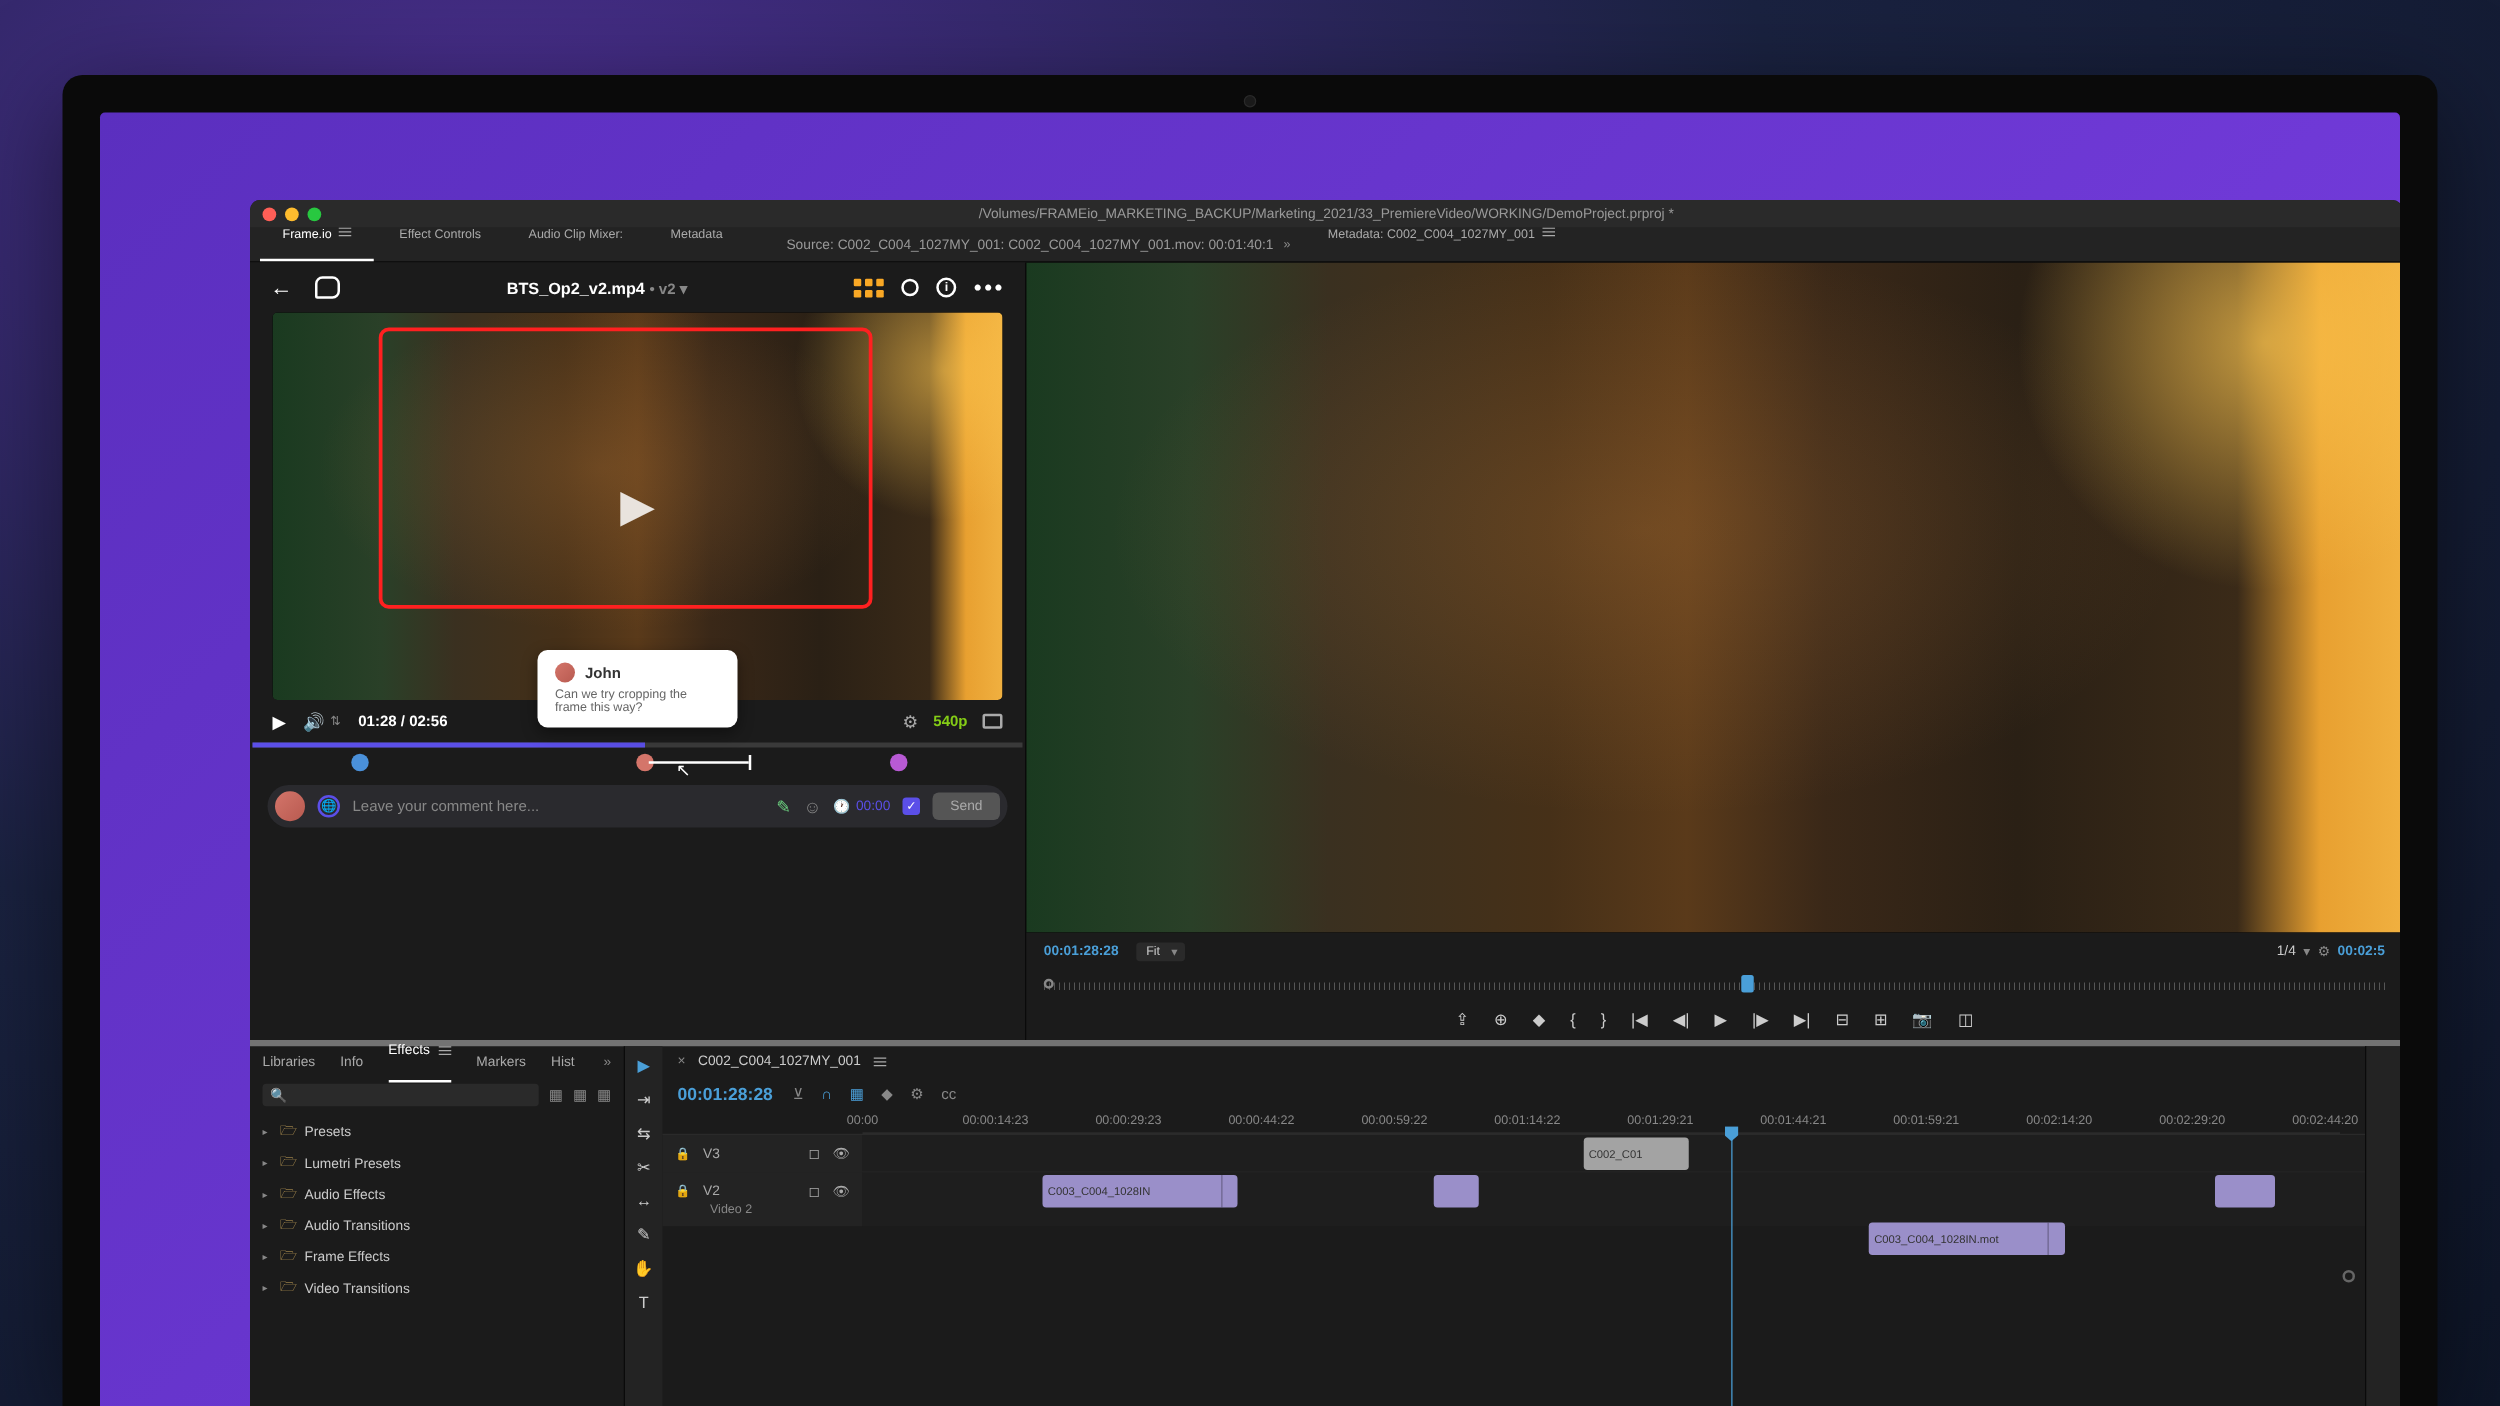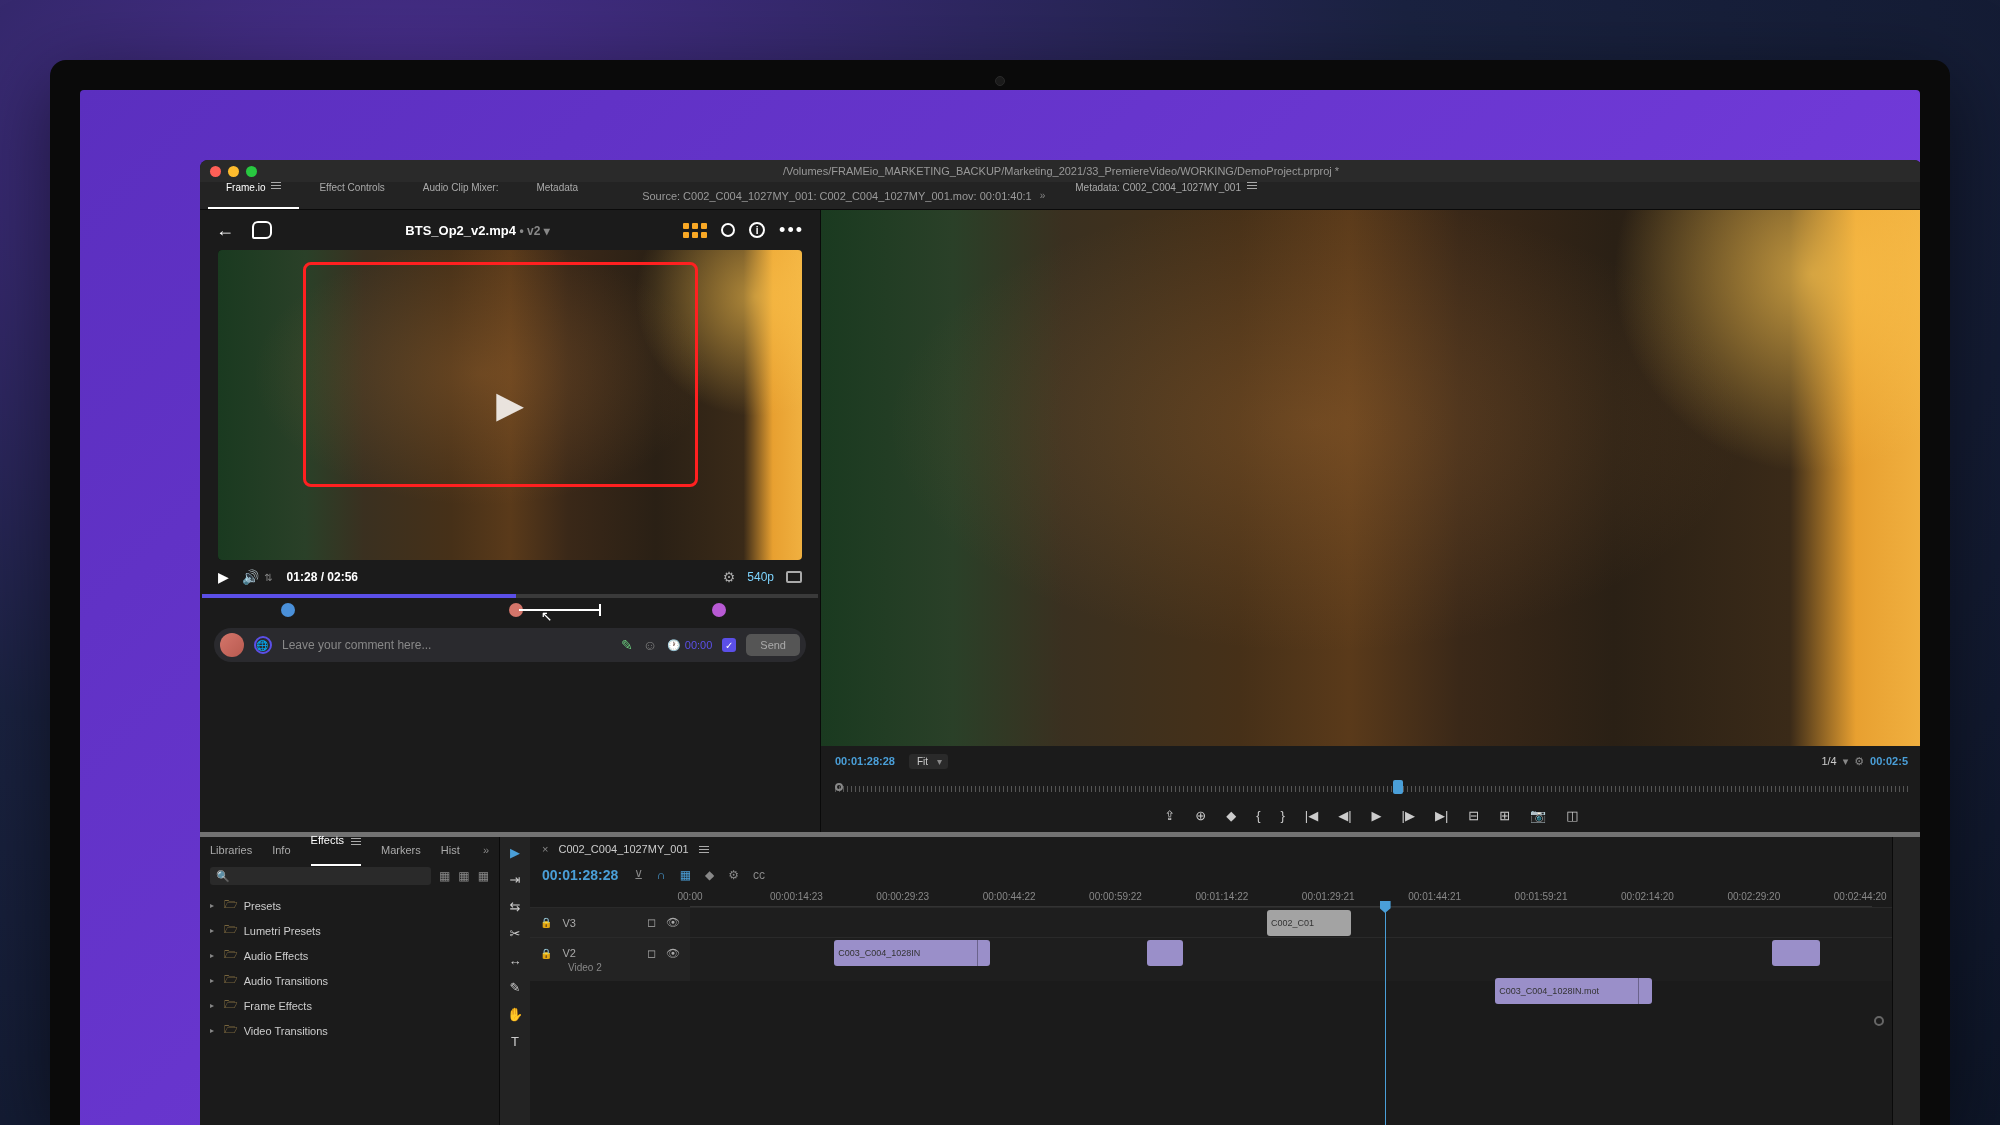--- a/index.html
+++ b/index.html
@@ -15,21 +15,21 @@
 .tl { width:11px; height:11px; border-radius:50%; }
 .tl.r{background:#ff5f57}.tl.y{background:#febc2e}.tl.g{background:#28c840}
 .titlepath { position:absolute; left:50%; transform:translateX(-50%); color:#999; font-size:11px; }
 
 
 .tabrow { height:28px; background:#232323; display:flex; align-items:center; padding:0 8px; gap:2px; border-bottom:1px solid #0a0a0a; }
 .tab { padding:0 18px; height:100%; display:flex; align-items:flex-start; color:#aaa; font-size:10px; cursor:pointer; gap:6px; }
 .tab.active { color:#fff; border-bottom:2px solid #fff; }
 .tab .ham { display:flex; flex-direction:column; gap:2px; }
 .tab .ham span { width:10px; height:1px; background:#aaa; }
-.sourcetext { color:#999; font-size:11px; margin-left:44px; }
+.sourcetext { color:#999; font-size:11px; margin-left:31px; }
 .chev { color:#888; margin-left:6px; font-size:10px; }
 
 
 .mainrow { display:flex; height:622px; }
 .left { width:620px; background:#1b1b1b; display:flex; flex-direction:column; }
 .right { flex:1; background:#1b1b1b; border-left:1px solid #0a0a0a; display:flex; flex-direction:column; }
 
 
 .fio-hdr { height:40px; display:flex; align-items:center; padding:0 16px; gap:18px; }
 .backarr { color:#fff; font-size:18px; cursor:pointer; }
@@ -50,21 +50,21 @@
 .redbox { position:absolute; left:85px; top:12px; width:395px; height:225px; border:3px solid #ff2020; border-radius:8px; }
 .playov { position:absolute; left:50%; top:50%; transform:translate(-50%,-50%); color:rgba(255,255,255,.85); font-size:36px; }
 
 
 .transport { display:flex; align-items:center; padding:0 18px; height:34px; gap:14px; position:relative; }
 .pbtn { color:#fff; font-size:14px; cursor:pointer; }
 .vol { display:flex; align-items:center; gap:4px; color:#fff; font-size:14px; }
 .tcode { color:#fff; font-size:12px; font-weight:600; }
 .transport-r { margin-left:auto; display:flex; align-items:center; gap:12px; }
 .gear { color:#aaa; font-size:14px; }
-.res { color:#7dd3fc; font-size:12px; }
+.res { color:#84cc16; font-size:12px;font-weight:bold; }
 .fs { width:16px; height:12px; border:2px solid #aaa; border-radius:2px; }
 
 
 .tooltip { position:absolute; left:230px; bottom:38px; background:#fff; border-radius:8px; padding:10px 14px; width:160px; box-shadow:0 4px 12px rgba(0,0,0,.4); z-index:5; }
 .tt-hdr { display:flex; align-items:center; gap:8px; margin-bottom:4px; }
 .tt-av { width:16px; height:16px; border-radius:50%; background:linear-gradient(135deg,#d4756a,#b85a50); }
 .tt-name { font-size:12px; font-weight:600; color:#333; }
 .tt-body { font-size:10px; color:#666; }
 
 
@@ -209,20 +209,27 @@
             </div>
           </div>
 
           <div class="vid-wrap">
             <div class="vid-img"></div>
             <div class="redbox"></div>
             <div class="playov">▶</div>
           </div>
 
           <div style="position:relative;">
+            <div class="tooltip">
+              <div class="tt-hdr">
+                <div class="tt-av"></div>
+                <div class="tt-name">John</div>
+              </div>
+              <div class="tt-body">Can we try cropping the frame this way?</div>
+            </div>
 
             <div class="transport">
               <span class="pbtn">▶</span>
               <span class="vol">🔊 <span style="font-size:10px;color:#888;">⇅</span></span>
               <span class="tcode"><span>01:28</span> / <span>02:56</span></span>
               <div class="transport-r">
                 <span class="gear">⚙</span>
                 <span class="res">540p</span>
                 <div class="fs"></div>
               </div>

